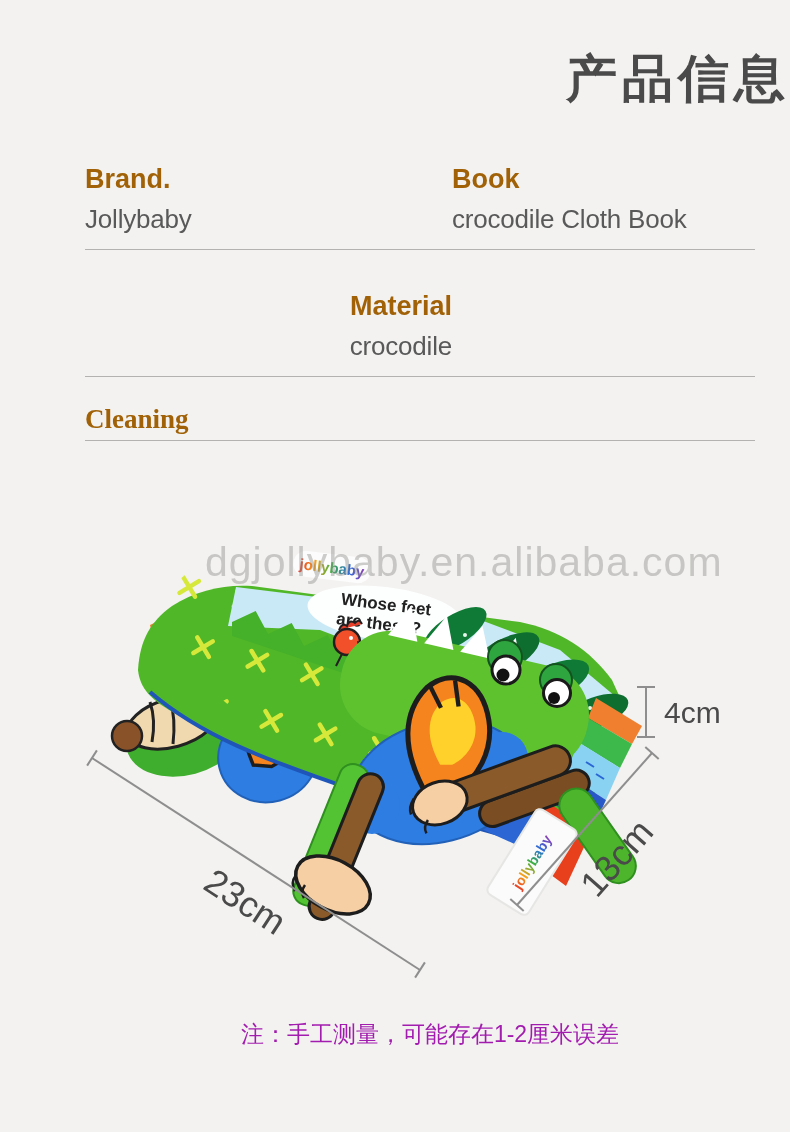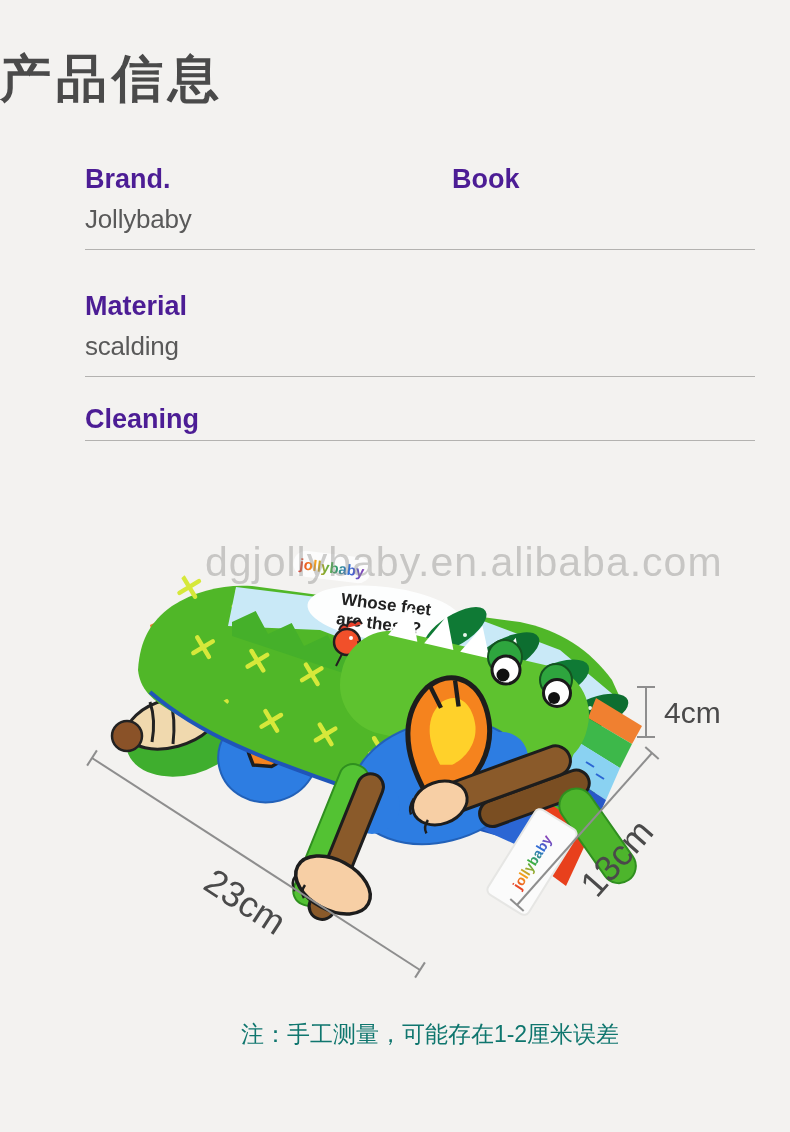--- a/index.html
+++ b/index.html
@@ -3,60 +3,61 @@
 <meta charset="utf-8">
 <style>
   html,body{margin:0;padding:0;}
   body{
     width:790px;height:1132px;position:relative;overflow:hidden;
     background:#f3f2f0;
     font-family:"Liberation Sans","DejaVu Sans",sans-serif;
     -webkit-font-smoothing:antialiased;
   }
   .page-title{
-    position:absolute;top:50px;left:0;width:790px;text-align:left;
+    position:absolute;top:50px;left:0;width:790px;text-align:right;
     font-size:51px;line-height:58px;font-weight:600;color:#4a4a4a;letter-spacing:5px;
   }
   .specs{position:absolute;left:85px;top:160px;width:670px;}
   .spec-row{display:grid;grid-template-columns:367px 1fr;border-bottom:1px solid #b3b2b0;}
   .spec-row.row-1{padding:3px 0 13px 0;}
-  .spec-row.row-2{padding:40px 0 13px 0;}
-  .spec-row.row-3{grid-template-columns:1fr;padding:26px 0 5px 0;}
-  .spec-label{font-size:27px;line-height:32px;font-weight:700;color:#4c1d95;}
+  .spec-row.row-2{padding:40px 0 13px 0;text-align:right;}
+  .spec-row.row-3{grid-template-columns:1fr;padding:26px 0 5px 0;font-family:Liberation Serif, serif;}
+  .spec-label{font-size:27px;line-height:32px;font-weight:700;color:#a16207;}
   .spec-value{font-size:26px;line-height:33px;font-weight:400;color:#595959;margin-top:8px;letter-spacing:-0.2px;}
   .photo{position:absolute;top:530px;left:0;width:790px;height:480px;}
   .photo svg{display:block;width:790px;height:480px;}
   .note{
     position:absolute;top:1019px;left:70px;width:720px;text-align:center;
-    font-size:23px;line-height:30px;font-weight:500;color:#0f766e;
+    font-size:23px;line-height:30px;font-weight:500;color:#a21caf;
   }
   .dim-text{font-size:36px;font-weight:500;fill:#4a4a4a;}
   .dim-text.small{font-size:30px;}
   .wm{font-size:41px;letter-spacing:1px;fill:#8b8b89;opacity:.42;}
   .cover-script{font-size:17px;font-weight:700;fill:#222;}
 </style>
 </head>
 <body>
 
 <div class="page-title">产品信息</div>
 
 <section class="specs">
   <div class="spec-row row-1">
     <div class="cell">
       <div class="spec-label">Brand.</div>
       <div class="spec-value">Jollybaby</div>
     </div>
     <div class="cell">
       <div class="spec-label">Book</div>
+      <div class="spec-value">crocodile Cloth Book</div>
     </div>
   </div>
   <div class="spec-row row-2">
     <div class="cell">
       <div class="spec-label">Material</div>
-      <div class="spec-value">scalding</div>
+      <div class="spec-value">crocodile</div>
     </div>
   </div>
   <div class="spec-row row-3">
     <div class="cell">
       <div class="spec-label">Cleaning</div>
     </div>
   </div>
 </section>
 
 <div class="photo">

